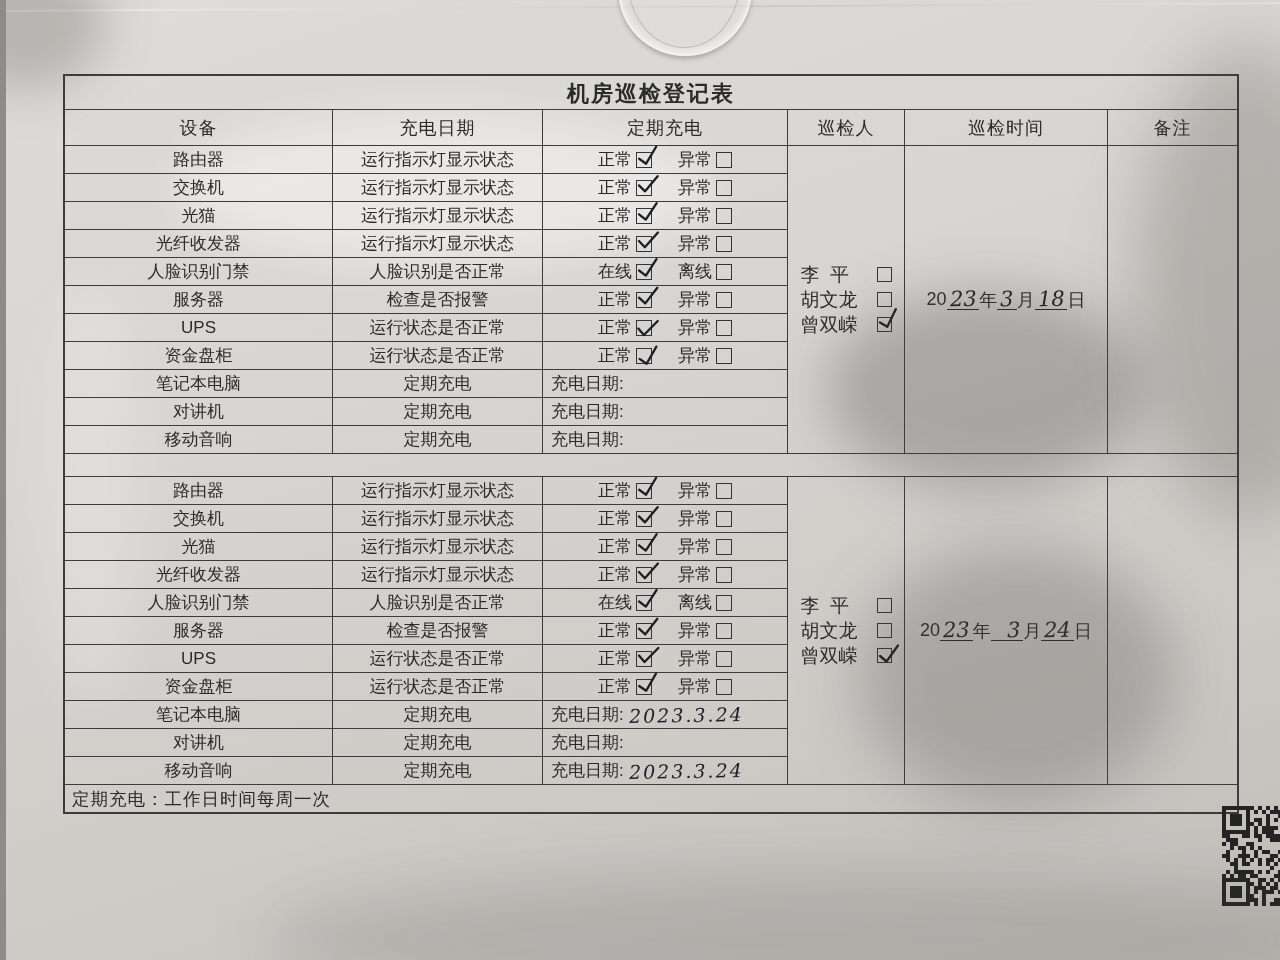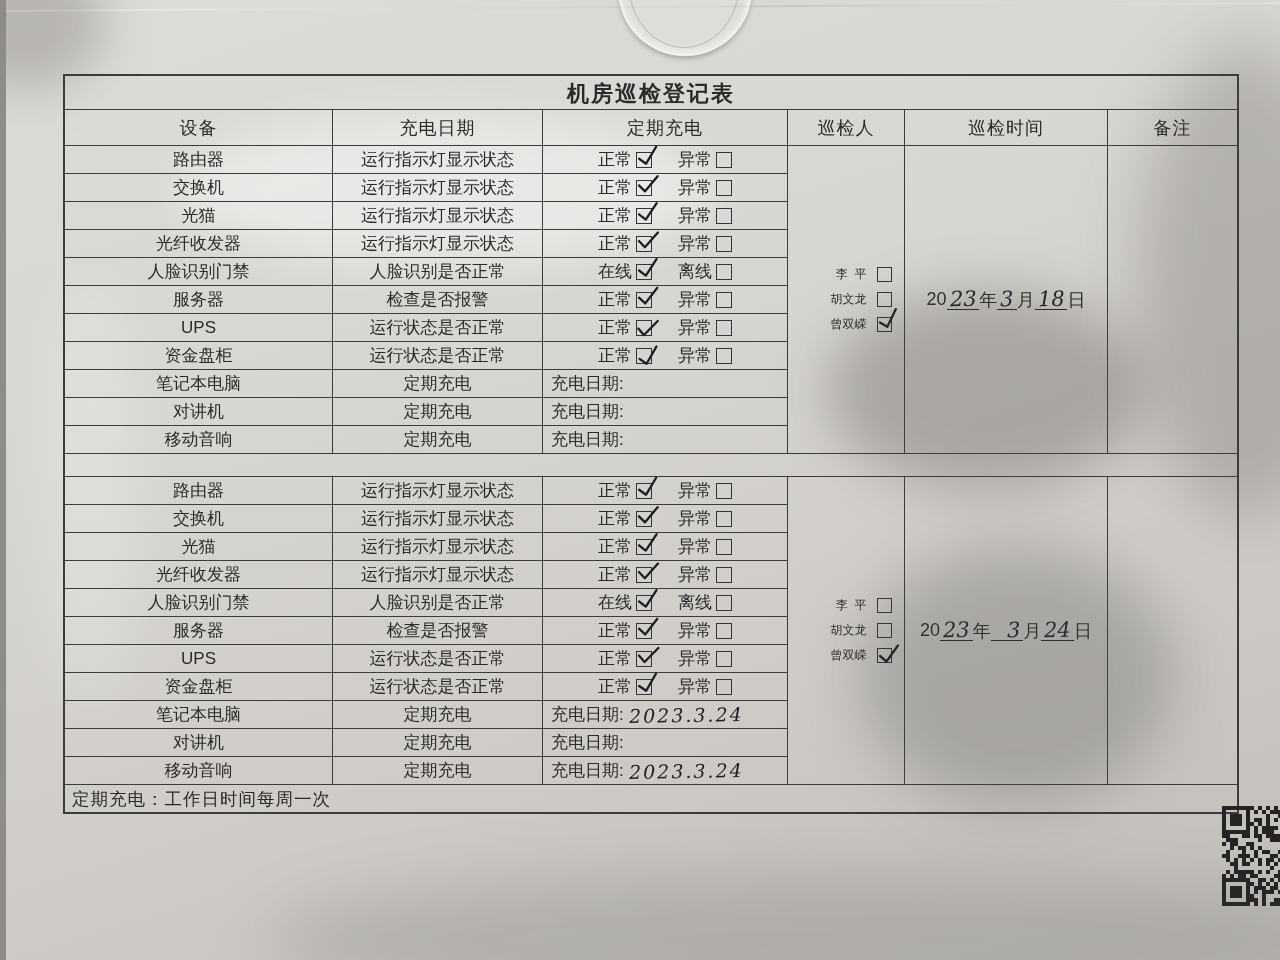--- a/index.html
+++ b/index.html
@@ -85,21 +85,21 @@
     position:relative;display:inline-block;width:16px;height:16px;
     border:1.7px solid #34343a;margin-left:4px;flex:none;box-sizing:border-box;
   }
   .optgap{display:inline-block;width:26px;}
   .tick{
     position:absolute;left:-1px;top:-8px;width:24px;height:24px;overflow:visible;
   }
   .tick path{fill:none;stroke:#1d1d26;stroke-width:2.3px;stroke-linecap:round;stroke-linejoin:round;}
   
   .insp-line{display:flex;align-items:center;height:25px;}
-  .insp-name{display:inline-block;width:66px;font-size:12px;white-space:pre;text-align:right;}
+  .insp-name{display:inline-block;width:66px;font-size:19px;white-space:pre;}
   .insp-line .box{width:15px;height:15px;margin-left:10px;}
   
   .hw{
     font-family:"DejaVu Serif","Liberation Serif",serif;font-style:italic;
     color:#20202a;display:inline-block;transform:rotate(-1.5deg);
   }
   .date-wrap{display:flex;align-items:center;font-size:18px;}
   .u{border-bottom:1.6px solid #26262e;padding:0 3px;display:inline-flex;align-items:flex-end;}
   .u .hw{font-size:21px;line-height:20px;}
   .pad{display:inline-block;width:13px;}

